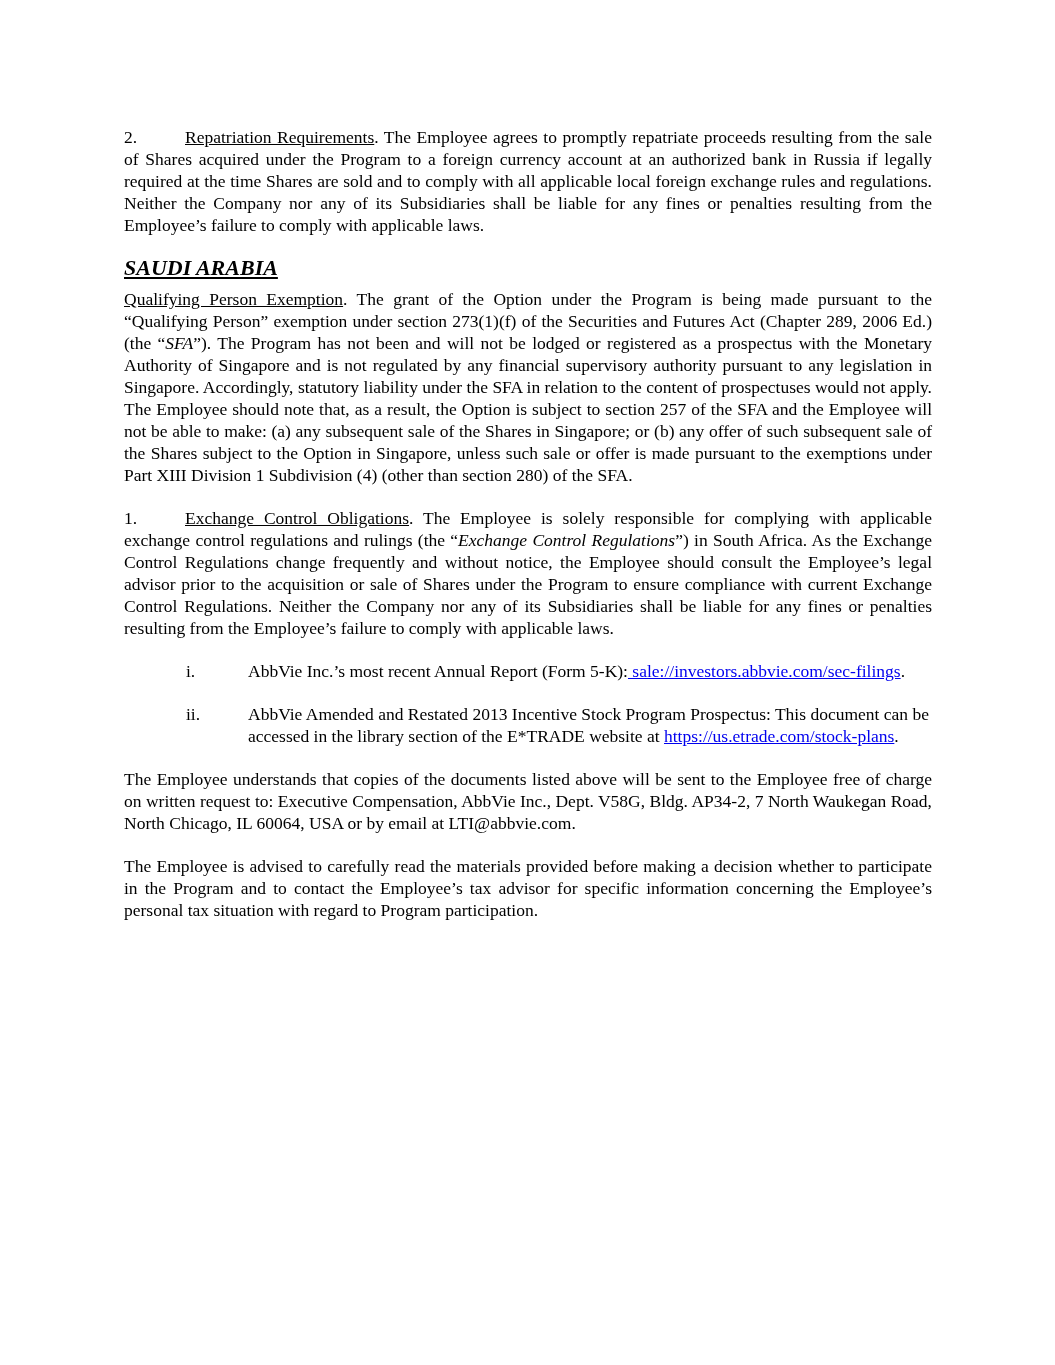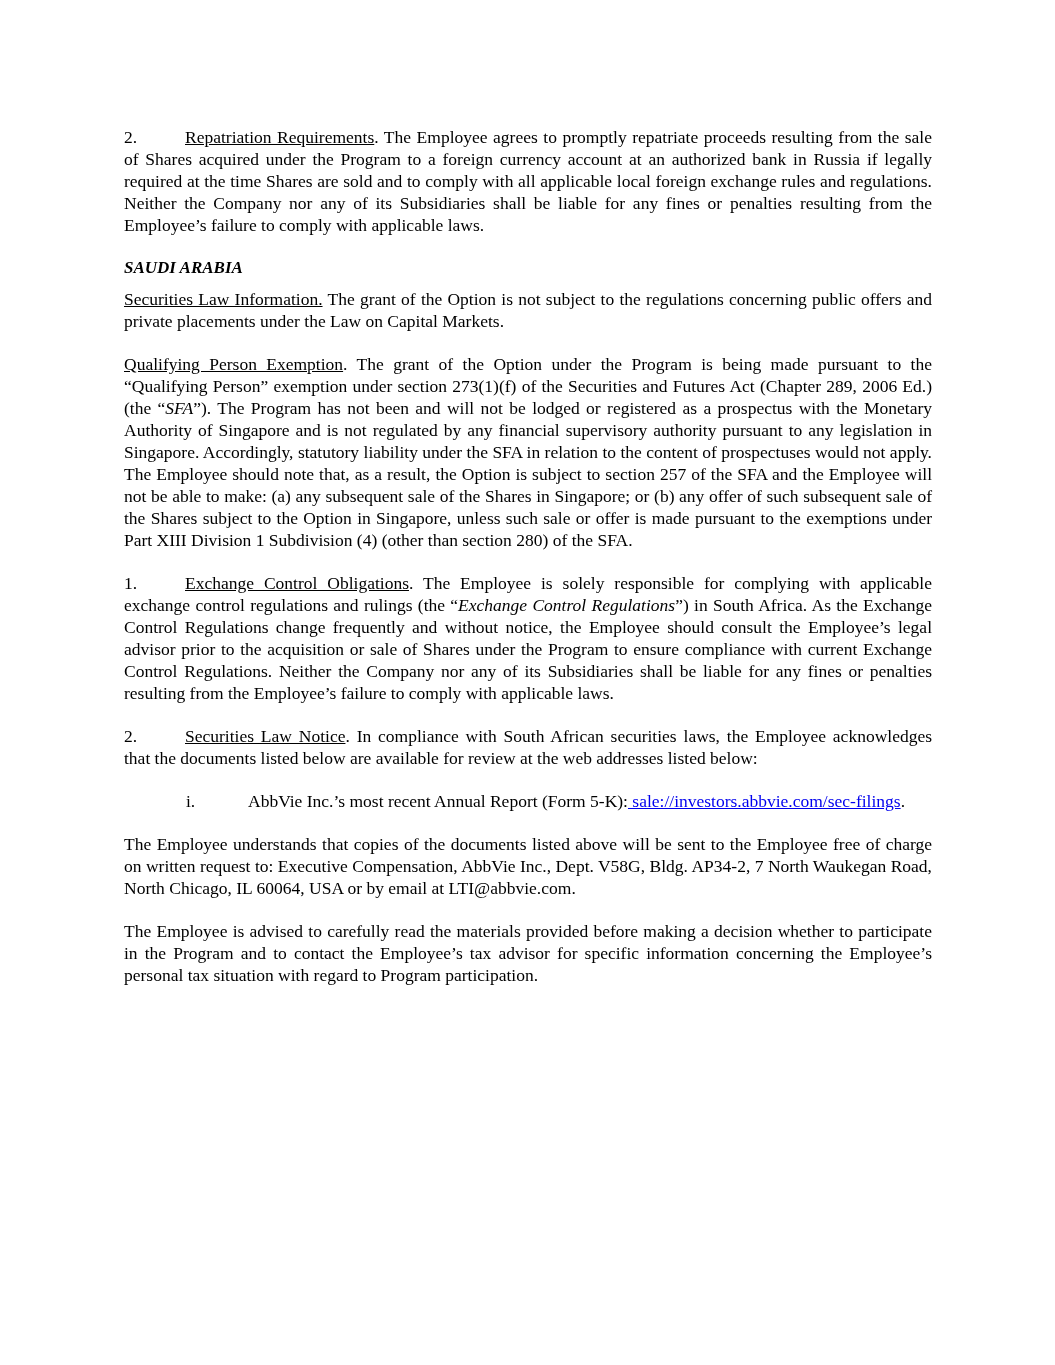--- a/index.html
+++ b/index.html
@@ -23,24 +23,25 @@
     font-size: 17.5px;
     line-height: 22px;
     color: #000000;
   }
   .doc-body p {
     margin: 0 0 21px 0;
     text-align: justify;
   }
   .doc-body h3 {
     margin: 0 0 9px 0;
-    font-size: 17px;
+    font-size: 22px;
     line-height: 22px;
     font-weight: bold;
     font-style: italic;
+    text-decoration: underline;
   }
   .num {
     display: inline-block;
     width: 61px;
   }
   .list-item {
     position: relative;
     padding-left: 124px;
     margin: 0 0 21px 0;
     text-align: left;
@@ -58,21 +59,20 @@
     cursor: pointer;
   }
 </style>
 </head>
 <body>
 
 <div class="sheet">
   <div class="doc-body" style="color: rgb(0, 0, 0); background: transparent;">
       <p><span class="num">2.</span><span class="u">Repatriation Requirements</span><span>.  The Employee agrees to promptly repatriate proceeds resulting from the sale of Shares acquired under the Program to a foreign currency account at an authorized bank in Russia if legally required at the time Shares are sold and to comply with all applicable local foreign exchange rules and regulations.  Neither the Company nor any of its Subsidiaries shall be liable for any fines or penalties resulting from the Employee’s failure to comply with applicable laws.</span></p>
       <h3>SAUDI ARABIA</h3>
-      <p><span class="u">Securities Law Information.</span><span> The grant of the Option is not subject to the regulations concerning public offers and private placements under the Law on Capital Markets.</span></p>
       <p><span class="u">Qualifying Person Exemption</span><span>.  The grant of the Option under the Program is being made pursuant to the “Qualifying Person” exemption under section 273(1)(f) of the Securities and Futures Act (Chapter 289, 2006 Ed.) (the “</span><i>SFA</i><span>”).  The Program has not been and will not be lodged or registered as a prospectus with the Monetary Authority of Singapore and is not regulated by any financial supervisory authority pursuant to any legislation in Singapore.  Accordingly, statutory liability under the SFA in relation to the content of prospectuses would not apply.  The Employee should note that, as a result, the Option is subject to section 257 of the SFA and the Employee will not be able to make: (a) any subsequent sale of the Shares in Singapore; or (b) any offer of such subsequent sale of the Shares subject to the Option in Singapore, unless such sale or offer is made pursuant to the exemptions under Part XIII Division 1 Subdivision (4) (other than section 280) of the SFA.</span></p>
       <p><span class="num">1.</span><span class="u">Exchange Control Obligations</span><span>.  The Employee is solely responsible for complying with applicable exchange control regulations and rulings (the “</span><i>Exchange Control Regulations</i><span>”) in South Africa.  As the Exchange Control Regulations change frequently and without notice, the Employee should consult the Employee’s legal advisor prior to the acquisition or sale of Shares under the Program to ensure compliance with current Exchange Control Regulations.  Neither the Company nor any of its Subsidiaries shall be liable for any fines or penalties resulting from the Employee’s failure to comply with applicable laws.</span></p>
-      <p><span class="num">2.</span><span class="u">Securities Law Notice</span><span>.   In compliance with South African securities laws, the Employee acknowledges that the documents listed below are available for review at the web addresses listed below:</span></p>
       <div class="list-item"><span class="marker">i.</span><span>AbbVie Inc.’s most recent Annual Report (Form 5-K):</span><a class="link" href="#" style="color: rgb(0, 0, 238);"> sale://investors.abbvie.com/sec-filings</a><span>.</span></div>
+      <div class="list-item"><span class="marker">ii.</span><span>AbbVie Amended and Restated 2013 Incentive Stock Program Prospectus:  This document can be accessed in the library section of the E*TRADE website at </span><a class="link" href="#" style="color: rgb(0, 0, 238);">https://us.etrade.com/stock-plans</a><span>.</span></div>
       <p><span>The Employee understands that copies of the documents listed above will be sent to the Employee free of charge on written request to: Executive Compensation, AbbVie Inc., Dept. V58G, Bldg. AP34-2, 7 North Waukegan Road, North Chicago, IL 60064, USA or by email at LTI@abbvie.com.</span></p>
       <p><span>The Employee is advised to carefully read the materials provided before making a decision whether to participate in the Program and to contact the Employee’s tax advisor for specific information concerning the Employee’s personal tax situation with regard to Program participation.</span></p>
     </div>
 </div>
 
 </body></html>

